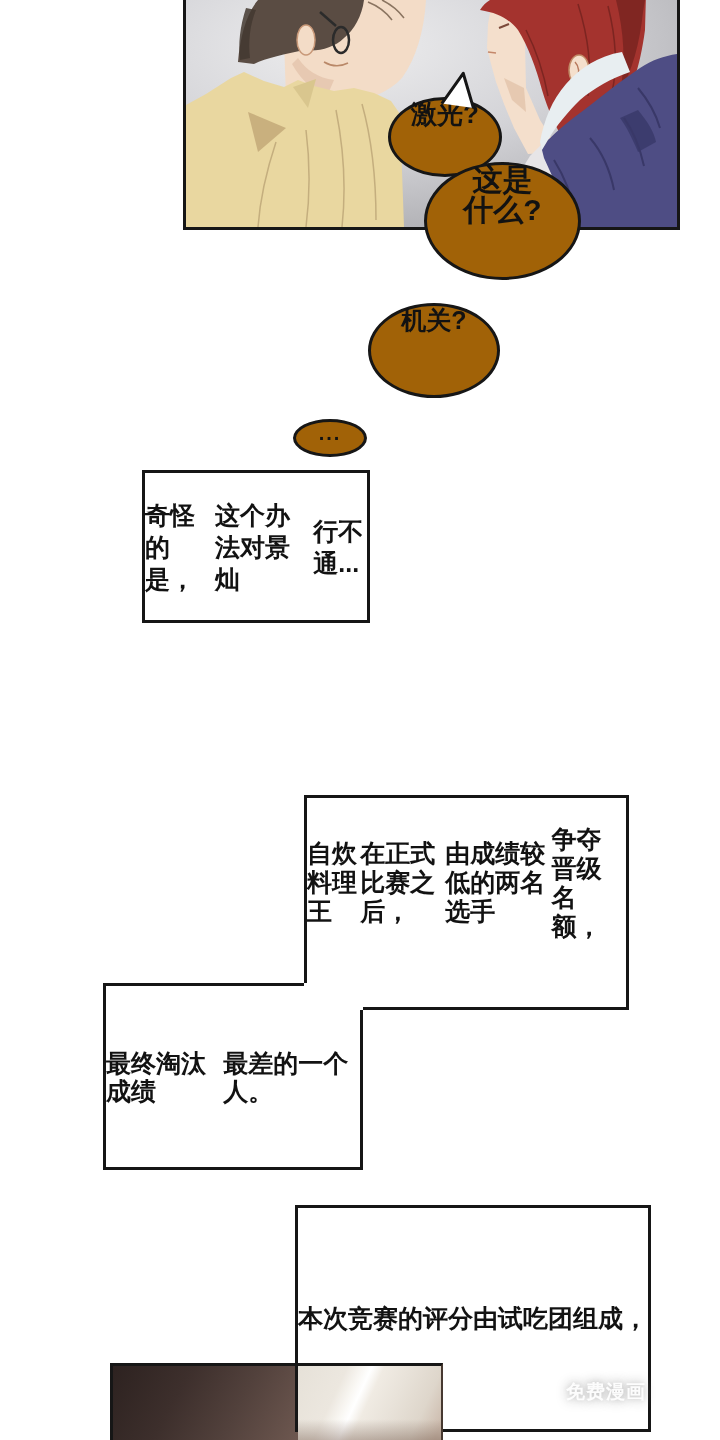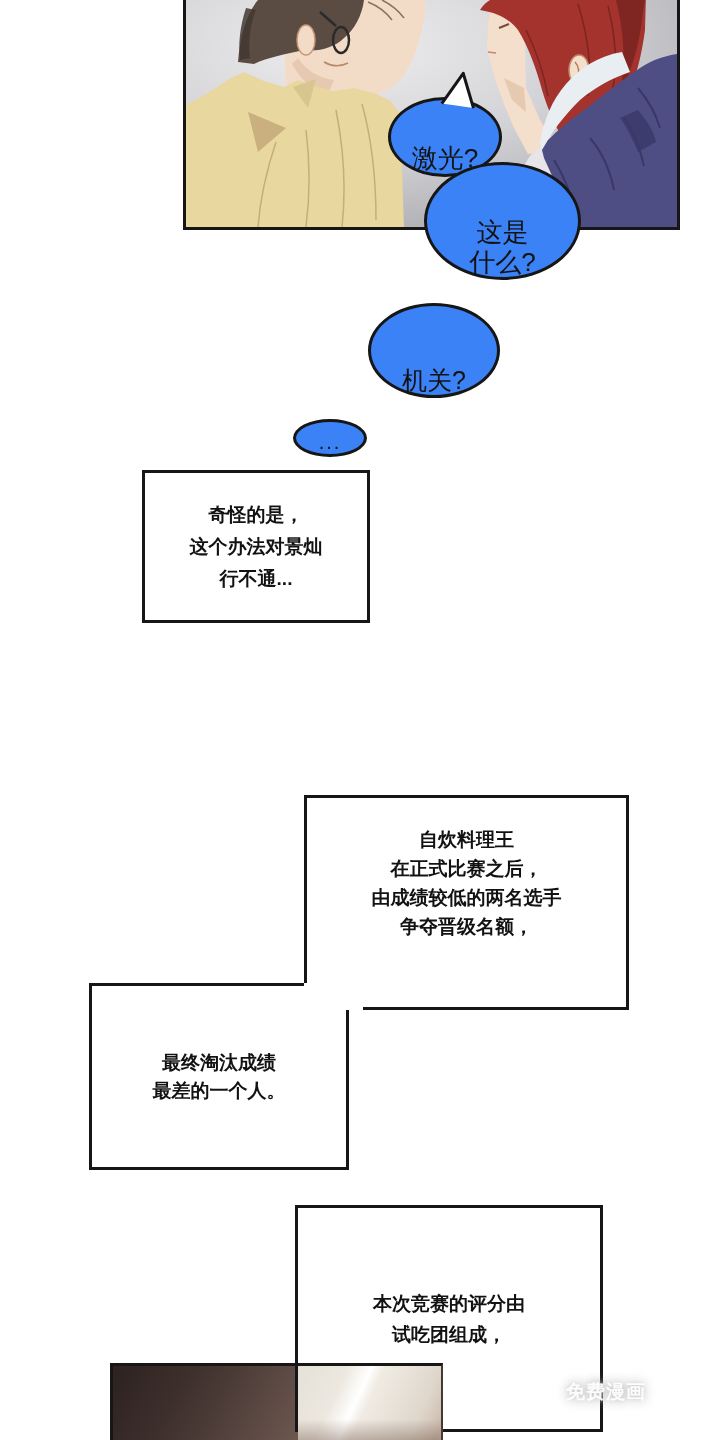--- a/index.html
+++ b/index.html
@@ -15,43 +15,43 @@
   .panel-top{
     position:absolute;left:183px;top:0;width:497px;height:230px;
     box-sizing:border-box;
     border:3px solid #161616;border-top:none;
     background:#d6d6d9;
     z-index:1;
   }
   .panel-top svg{display:block;}
   
   .bubble{
-    position:absolute;background:#3b82f6;border:3px solid #161616;
+    position:absolute;background:#a16207;border:3px solid #161616;
     border-radius:50%;
-    display:flex;flex-direction:column;align-items:center;justify-content:flex-end;
-    text-align:center;font-weight:400;line-height:1.15;
+    display:flex;flex-direction:column;align-items:center;justify-content:flex-start;
+    text-align:center;font-weight:700;line-height:1.15;
     z-index:5;box-sizing:border-box;
   }
   .bubble-laser{left:388px;top:97px;width:114px;height:80px;font-size:26px;}
-  .bubble-what{left:424px;top:162px;width:157px;height:118px;font-size:26px;line-height:30px;z-index:7;}
+  .bubble-what{left:424px;top:162px;width:157px;height:118px;font-size:30px;line-height:30px;z-index:7;}
   .bubble-mechanism{left:368px;top:303px;width:132px;height:95px;font-size:25px;z-index:2;}
   .bubble-ellipsis{left:293px;top:419px;width:74px;height:38px;font-size:20px;letter-spacing:2px;z-index:2;}
   .bubble-tail{position:absolute;left:438px;top:70px;z-index:6;transform:rotate(8deg);}
   
   .nbox{
     position:absolute;background:#ffffff;border:3px solid #161616;
-    display:flex;flex-direction:column;align-items:center;justify-content:center;
-    text-align:left;font-weight:700;font-size:19px;
+    display:flex;flex-direction:row;align-items:center;justify-content:center;
+    text-align:left;font-weight:700;font-size:25px;
     z-index:2;box-sizing:border-box;
   }
   .ln{display:block;}
   .nbox-1{left:142px;top:470px;width:228px;height:153px;line-height:32px;}
   .nbox-2{left:304px;top:795px;width:325px;height:215px;line-height:29px;padding-bottom:40px;}
-  .nbox-3{left:89px;top:983px;width:260px;height:187px;line-height:28px;}
-  .nbox-4{left:295px;top:1205px;width:308px;height:227px;line-height:31px;}
+  .nbox-3{left:103px;top:983px;width:260px;height:187px;line-height:28px;}
+  .nbox-4{left:295px;top:1205px;width:356px;height:227px;line-height:31px;}
   .overlap-patch{
     position:absolute;left:304px;top:983px;width:59px;height:27px;
     background:#ffffff;z-index:3;
   }
   
   .panel-bottom{
     position:absolute;left:110px;top:1363px;width:188px;height:80px;
     box-sizing:border-box;
     border:3px solid #161616;border-right:none;border-bottom:none;
     background:linear-gradient(118deg,#2d2220 0%,#3d2f2c 35%,#52413c 65%,#6e5850 100%);

